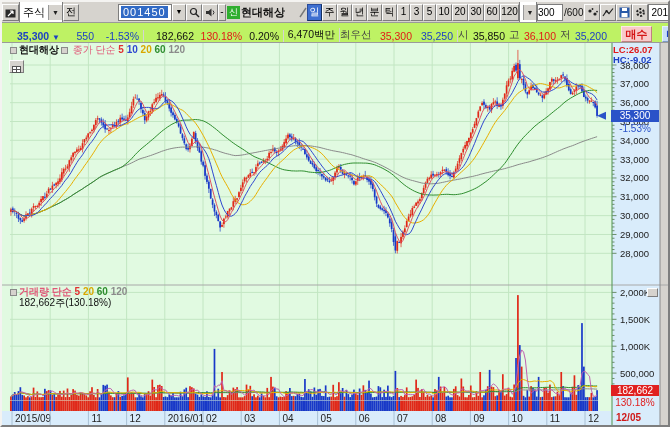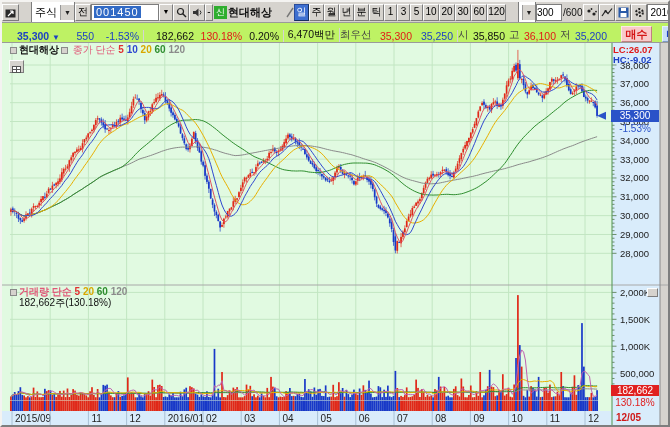--- a/index.html
+++ b/index.html
@@ -5,25 +5,25 @@
   html,body{margin:0;padding:0;background:#efefef;font-family:"Liberation Sans",sans-serif;}
   .window{position:relative;width:670px;height:427px;box-sizing:border-box;background:#d6d3ce;
           border:2px solid;border-color:#f4f3f1 #7e7e7e #7e7e7e #f4f3f1;overflow:hidden;}
   
   .toolbar{position:absolute;left:0;top:0;width:666px;height:20px;display:flex;align-items:center;
            background:#d6d3ce;font-size:11px;white-space:nowrap;overflow:hidden;}
   .tb-btn{flex:none;height:17px;box-sizing:border-box;background:#d6d3ce;border:1px solid;
           border-color:#fdfdfd #7d7d7d #7d7d7d #fdfdfd;font-size:10px;line-height:14px;
           text-align:center;padding:0;font-family:"Liberation Sans",sans-serif;display:flex;align-items:center;justify-content:center;}
   .combo{flex:none;height:26px;box-sizing:border-box;background:#fff;border:1px solid #7d7d7d;
-         display:flex;align-items:center;font-size:11px;padding-left:3px;margin-left:12px;}
+         display:flex;align-items:center;font-size:11px;padding-left:3px;}
   .combo .dd{margin-left:auto;width:13px;height:15px;background:#d6d3ce;border-left:1px solid #9a9a9a;
              font-size:7px;display:flex;align-items:center;justify-content:center;color:#222;}
-  .code-field{flex:none;width:68px;height:17px;box-sizing:border-box;background:#fff;border:1px solid #7d7d7d;
-              display:flex;align-items:center;padding-left:2px;}
+  .code-field{flex:none;width:54px;height:17px;box-sizing:border-box;background:#fff;border:1px solid #7d7d7d;
+              display:flex;align-items:center;padding-left:2px;margin-left:39px;}
   .code-field .sel{background:#316ac5;color:#fff;font-size:11px;padding:0 2px;letter-spacing:1px;}
   .badge{flex:none;width:13px;height:13px;background:#2fae2f;color:#fff;font-size:9px;line-height:13px;
          text-align:center;margin:0 1px;}
   .stock-name{flex:none;width:58px;font-size:11px;font-weight:bold;color:#111;overflow:hidden;}
   .tab{flex:none;width:15px;}
   .tab.active{background:#3e6fd0;color:#fff;border-color:#2a4c9a #16305e #16305e #2a4c9a;}
   .bars-field{flex:none;width:26px;height:17px;box-sizing:border-box;background:#fff;border:1px solid #7d7d7d;
               font-size:10px;text-align:right;line-height:15px;padding-right:8px;}
   .bars-total{flex:none;font-size:10px;color:#111;padding:0 1px;}
   .date-field{flex:none;width:56px;height:17px;box-sizing:border-box;background:#fff;border:1px solid #7d7d7d;

